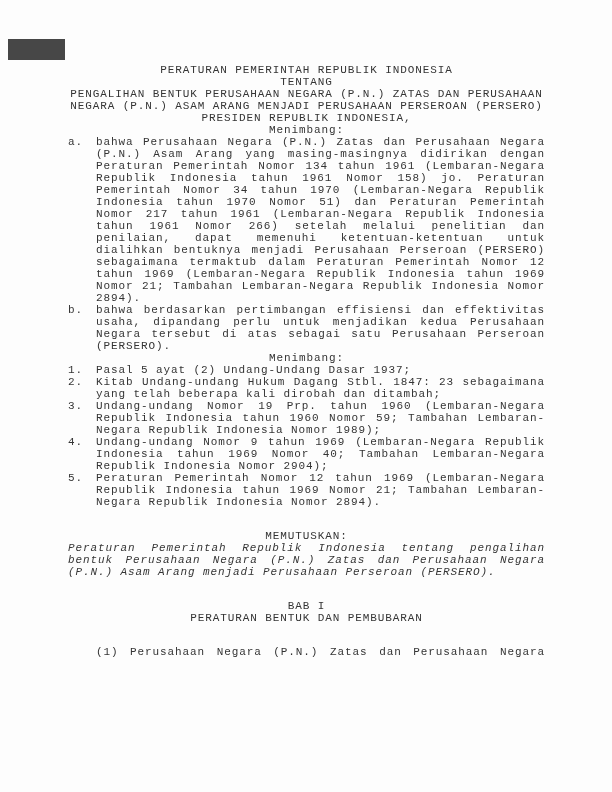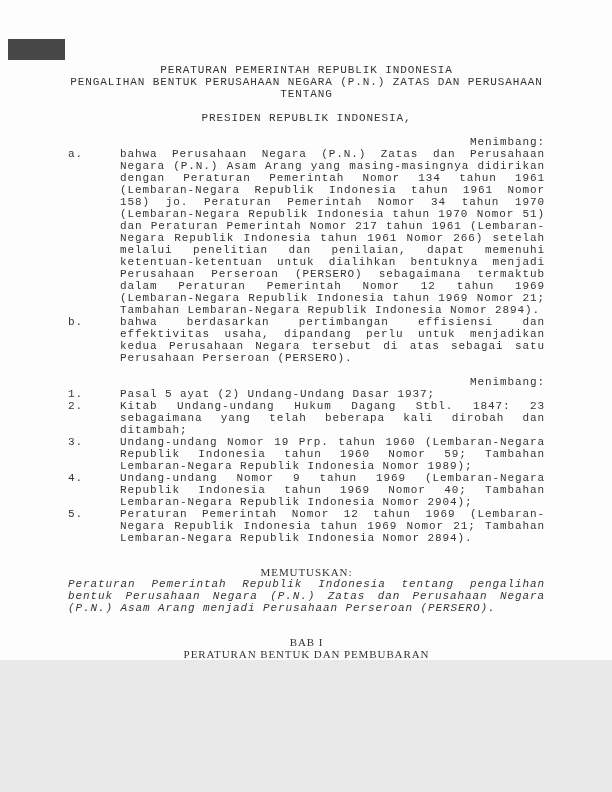--- a/index.html
+++ b/index.html
@@ -3,63 +3,64 @@
 <meta charset="utf-8">
 <style>
   html, body {
     margin: 0;
     padding: 0;
     background: #e9e9e9;
   }
   .page {
     position: relative;
     width: 612px;
-    height: 660px;
+    height: 792px;
     margin: 0 auto;
     background: #fdfdfd;
     box-sizing: border-box;
     padding: 64px 67px 0 68px;
     font-family: "Liberation Mono", "DejaVu Sans Mono", monospace;
     font-size: 11px;
     line-height: 12px;
     letter-spacing: 0.9px;
     color: #343434;
     overflow: hidden;
   }
   .corner-mark {
     position: absolute;
     left: 8px;
     top: 39px;
     width: 57px;
     height: 21px;
     background: #474747;
   }
   .center { text-align: center; }
-  .label { text-align: right; }
+  .label { text-align: center; }
   .just { text-align: justify; text-justify: inter-word; font-style: italic; }
   .item { display: flex; }
   .item .marker { flex: 0 0 28px; }
-  .item .itext { flex: 1; text-align: justify; text-justify: inter-word; margin-left: 24px; }
-  .gap-1 { margin-top: 12px; }
-  .gap-2 { margin-top: 22px; font-family: Liberation Serif, serif; }
+  .item .itext { flex: 1; text-align: justify; text-justify: inter-word; }
+  .gap-1 { }
+  .gap-2 { margin-top: 22px; }
   .pasal-line { display: flex; padding-left: 28px; }
   .pasal-line .pmarker { flex: 0 0 34px; }
-  .pasal-line .ptext { flex: 1; text-align: justify; text-align-last: justify; margin-top: 36px; }
+  .pasal-line .ptext { flex: 1; text-align: justify; text-align-last: justify; }
 </style>
 </head>
 <body>
 
 <div class="page">
 
   <div class="corner-mark"></div>
 
   <div class="title-block">
     <div class="center">PERATURAN PEMERINTAH REPUBLIK INDONESIA</div>
+    <div class="center">TENTANG</div>
     <div class="center">PENGALIHAN BENTUK PERUSAHAAN NEGARA (P.N.) ZATAS DAN PERUSAHAAN</div>
-    <div class="center">TENTANG</div>
+    <div class="center">NEGARA (P.N.) ASAM ARANG MENJADI PERUSAHAAN PERSEROAN (PERSERO)</div>
   </div>
 
   <div class="center gap-1">PRESIDEN REPUBLIK INDONESIA,</div>
 
   <div class="label gap-1">Menimbang:</div>
 
   <div class="item">
     <span class="marker">a.</span>
     <span class="itext">bahwa Perusahaan Negara (P.N.) Zatas dan Perusahaan Negara (P.N.) Asam Arang yang masing-masingnya didirikan dengan Peraturan Pemerintah Nomor 134 tahun 1961 (Lembaran-Negara Republik Indonesia tahun 1961 Nomor 158) jo. Peraturan Pemerintah Nomor 34 tahun 1970 (Lembaran-Negara Republik Indonesia tahun 1970 Nomor 51) dan Peraturan Pemerintah Nomor 217 tahun 1961 (Lembaran-Negara Republik Indonesia tahun 1961 Nomor 266) setelah melalui penelitian dan penilaian, dapat memenuhi ketentuan-ketentuan untuk dialihkan bentuknya menjadi Perusahaan Perseroan (PERSERO) sebagaimana termaktub dalam Peraturan Pemerintah Nomor 12 tahun 1969 (Lembaran-Negara Republik Indonesia tahun 1969 Nomor 21; Tambahan Lembaran-Negara Republik Indonesia Nomor 2894).</span>
   </div>

